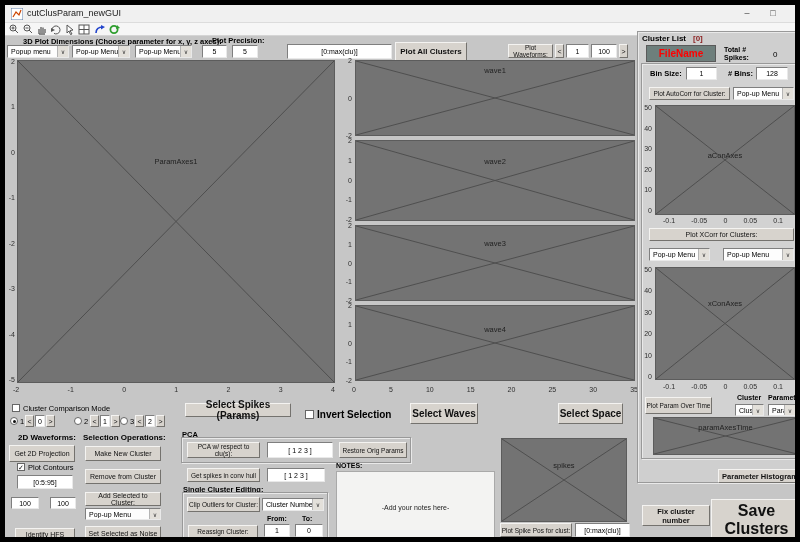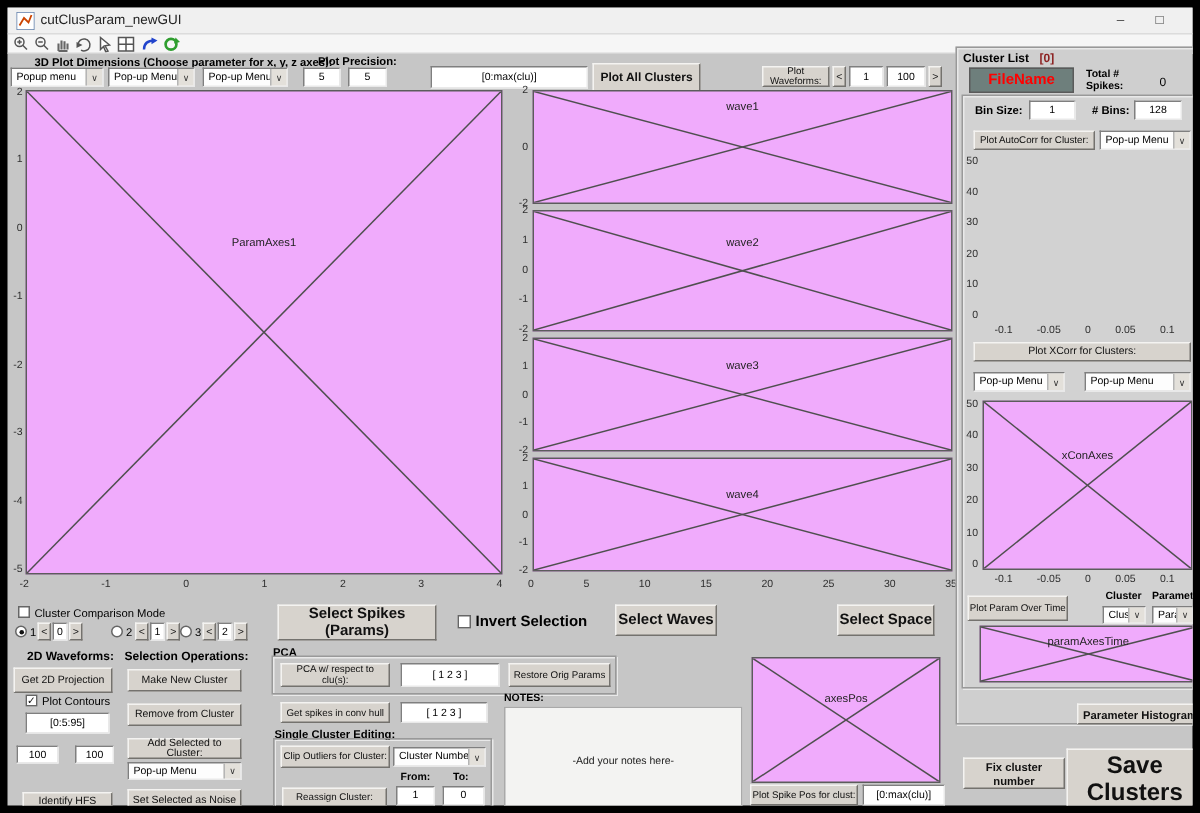--- a/index.html
+++ b/index.html
@@ -22,21 +22,21 @@
       font-size:7px;display:flex;align-items:center;}
   .dd .txt{flex:1;padding-left:3px;white-space:nowrap;overflow:hidden;}
   .dd .arr{width:10px;text-align:center;border-left:1px solid #b5b5b5;background:#e3e0da;font-size:6px;color:#333;align-self:stretch;display:flex;align-items:center;justify-content:center;}
   .lbl{font-size:7.5px;white-space:nowrap;}
   .b{font-weight:bold;}
   .cb{width:8px;height:8px;background:#fff;border:1px solid #666;font-size:7px;line-height:7px;text-align:center;color:#111;}
   .radio{width:8px;height:8px;background:#fff;border:1px solid #666;border-radius:50%;}
   .radio.sel::after{content:"";position:absolute;left:2px;top:2px;width:3px;height:3px;border-radius:50%;background:#111;}
   .panel{border:1px solid #999;box-shadow:inset 1px 1px 0 #e9e9e9, 1px 1px 0 #e9e9e9;}
   
-  .axes{background:#f0abfc;border:1px solid #5c5c5c;}
+  .axes{background:#737373;border:1px solid #5c5c5c;}
   .cross{position:absolute;left:0;top:0;width:100%;height:100%;}
   .cross line{stroke:#4f4f4f;stroke-width:1;vector-effect:non-scaling-stroke;}
   .axname{position:absolute;left:0;width:100%;text-align:center;font-size:7.5px;color:#222;}
   .yticks{display:flex;flex-direction:column;justify-content:space-between;align-items:flex-end;font-size:7px;color:#2e2e2e;}
   .yticks span{line-height:7px;}
   .xticks{display:flex;justify-content:space-between;font-size:7px;color:#2e2e2e;}
   svg.mini{display:block;}
 </style>
 </head>
 <body>
@@ -253,21 +253,21 @@
   <span class="abs lbl b" style="left:78px;top:428px;font-size:8px">Selection Operations:</span>
   <div class="abs btn" style="left:80px;top:441px;width:76px;height:15px">Make New Cluster</div>
   <div class="abs btn" style="left:80px;top:464px;width:76px;height:15px">Remove from Cluster</div>
   <div class="abs btn" style="left:80px;top:487px;width:76px;height:14px">Add Selected to Cluster:</div>
   <div class="abs dd" style="left:80px;top:503px;width:76px;height:12px">
     <span class="txt">Pop-up Menu</span>
     <span class="arr">∨</span>
     </div>
   <div class="abs btn" style="left:80px;top:521px;width:76px;height:14px">Set Selected as Noise</div>
 
-  <div class="abs btn b" style="left:180px;top:398px;width:106px;height:24px;font-size:10px">Select Spikes (Params)</div>
+  <div class="abs btn b" style="left:180px;top:398px;width:106px;height:14px;font-size:10px">Select Spikes (Params)</div>
   <div class="abs cb" style="left:300px;top:405px;width:9px;height:9px"></div>
   <span class="abs lbl b" style="left:312px;top:404px;font-size:10px">Invert Selection</span>
   <div class="abs btn b" style="left:405px;top:398px;width:68px;height:21px;font-size:10px">Select Waves</div>
   <div class="abs btn b" style="left:553px;top:398px;width:65px;height:21px;font-size:10px">Select Space</div>
 
   <span class="abs lbl b" style="left:177px;top:425px">PCA</span>
   <div class="abs panel" style="left:176px;top:432px;width:230px;height:26px"></div>
   <div class="abs btn" style="left:182px;top:437px;width:73px;height:16px;font-size:6.5px">PCA w/ respect to clu(s):</div>
   <div class="abs edit" style="left:262px;top:437px;width:66px;height:16px">[ 1 2 3 ]</div>
   <div class="abs btn" style="left:334px;top:437px;width:68px;height:16px;font-size:6.5px">Restore Orig Params</div>
@@ -288,21 +288,21 @@
   <div class="abs edit" style="left:290px;top:519px;width:28px;height:13px">0</div>
 
   <span class="abs lbl b" style="left:331px;top:457px;font-size:7px">NOTES:</span>
   <div class="abs" style="left:331px;top:466px;width:159px;height:72px;background:#f3f3f2;border:1px solid #a9a9a9;display:flex;align-items:center;justify-content:center;font-size:7px;color:#222">-Add your notes here-</div>
 
   <div class="abs axes" style="left:496px;top:433px;width:126px;height:84px">
     <svg class="cross" viewBox="0 0 100 100" preserveAspectRatio="none">
         <line x1="0" y1="0" x2="100" y2="100"></line>
         <line x1="0" y1="100" x2="100" y2="0"></line>
       </svg>
-    <span class="axname" style="top:27%">axesPos</span>
+    <span class="axname" style="top:27%">spikes</span>
   </div>
   <div class="abs btn" style="left:495px;top:518px;width:72px;height:14px;font-size:6.5px">Plot Spike Pos for clust:</div>
   <div class="abs edit" style="left:570px;top:518px;width:55px;height:14px">[0:max(clu)]</div>
 
   <div class="abs panel" style="left:632px;top:26px;width:166px;height:452px;background:#cfcfcf"></div>
   <span class="abs lbl b" style="left:637px;top:29px;font-size:8px">Cluster List</span>
   <span class="abs lbl b" style="left:688px;top:29px;font-size:8px;color:#8b1f1f">[0]</span>
   <div class="abs" style="left:641px;top:40px;width:70px;height:17px;background:#6e7f7c;border:1px solid #5a5a5a;display:flex;align-items:center;justify-content:center;color:#ff0000;font-weight:bold;font-size:10px">FileName</div>
   <span class="abs lbl b" style="left:719px;top:41px;width:30px;font-size:7px;white-space:normal;line-height:8px">Total # Spikes:</span>
   <span class="abs lbl" style="left:768px;top:45px;font-size:8px">0</span>
@@ -317,20 +317,27 @@
     <span class="arr">∨</span>
     </div>
   <div class="abs yticks" style="left:634px;top:99px;width:13px;height:110px">
     <span>50</span>
       <span>40</span>
       <span>30</span>
       <span>20</span>
       <span>10</span>
       <span>0</span>
   </div>
+  <div class="abs axes" style="left:650px;top:100px;width:140px;height:110px">
+    <svg class="cross" viewBox="0 0 100 100" preserveAspectRatio="none">
+        <line x1="0" y1="0" x2="100" y2="100"></line>
+        <line x1="0" y1="100" x2="100" y2="0"></line>
+      </svg>
+    <span class="axname" style="top:42%">aConAxes</span>
+  </div>
   <div class="abs xticks" style="left:650px;top:212px;width:140px;padding:0 12px 0 8px;box-sizing:border-box">
     <span>-0.1</span>
       <span>-0.05</span>
       <span>0</span>
       <span>0.05</span>
       <span>0.1</span>
   </div>
   <div class="abs btn" style="left:644px;top:223px;width:145px;height:13px">Plot XCorr for Clusters:</div>
   <div class="abs dd" style="left:644px;top:243px;width:61px;height:13px">
     <span class="txt">Pop-up Menu</span>

